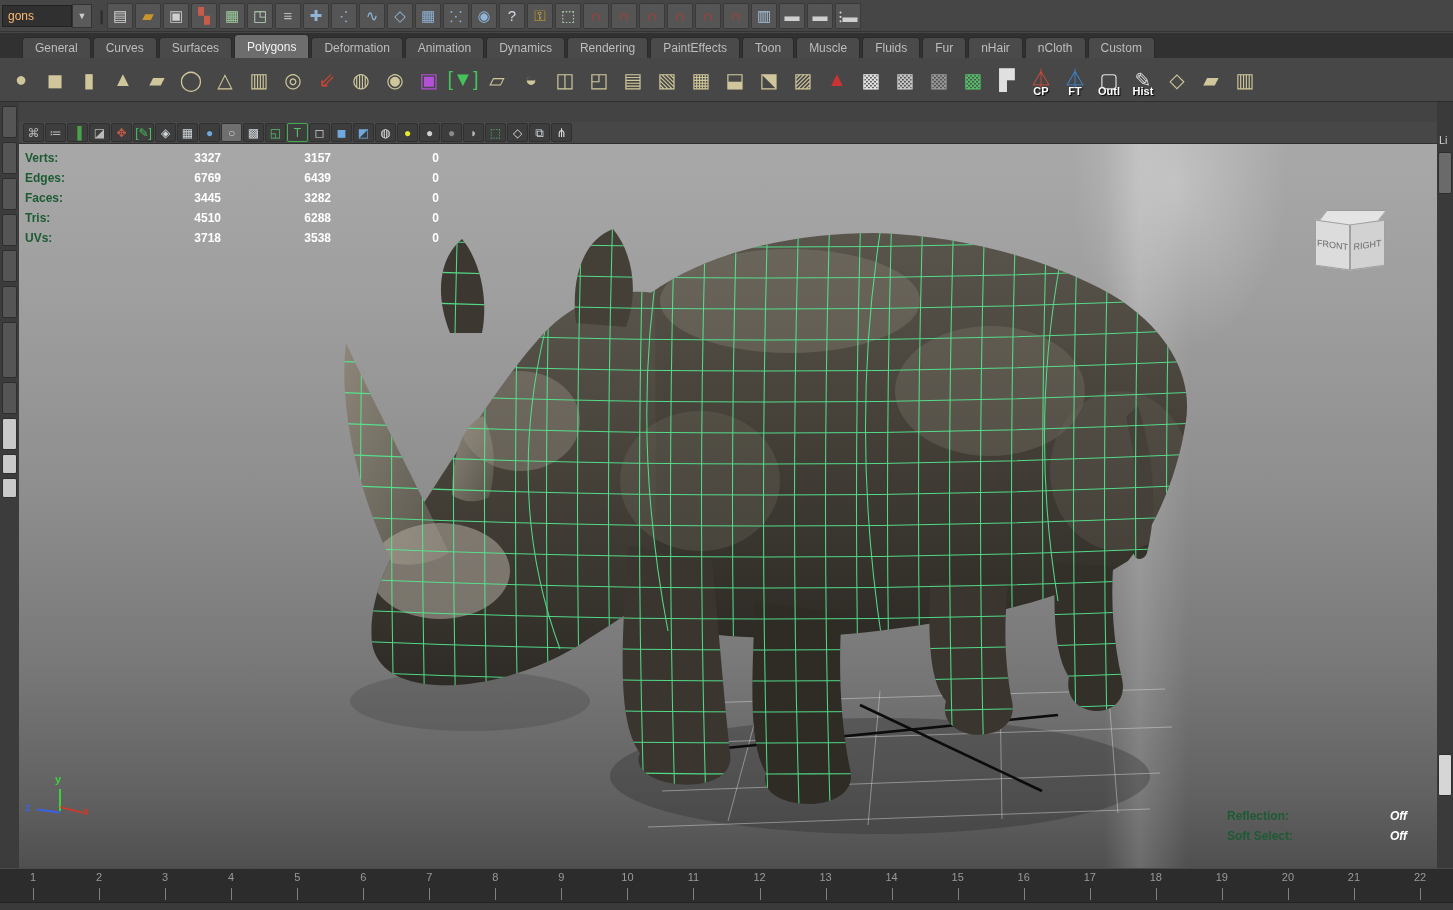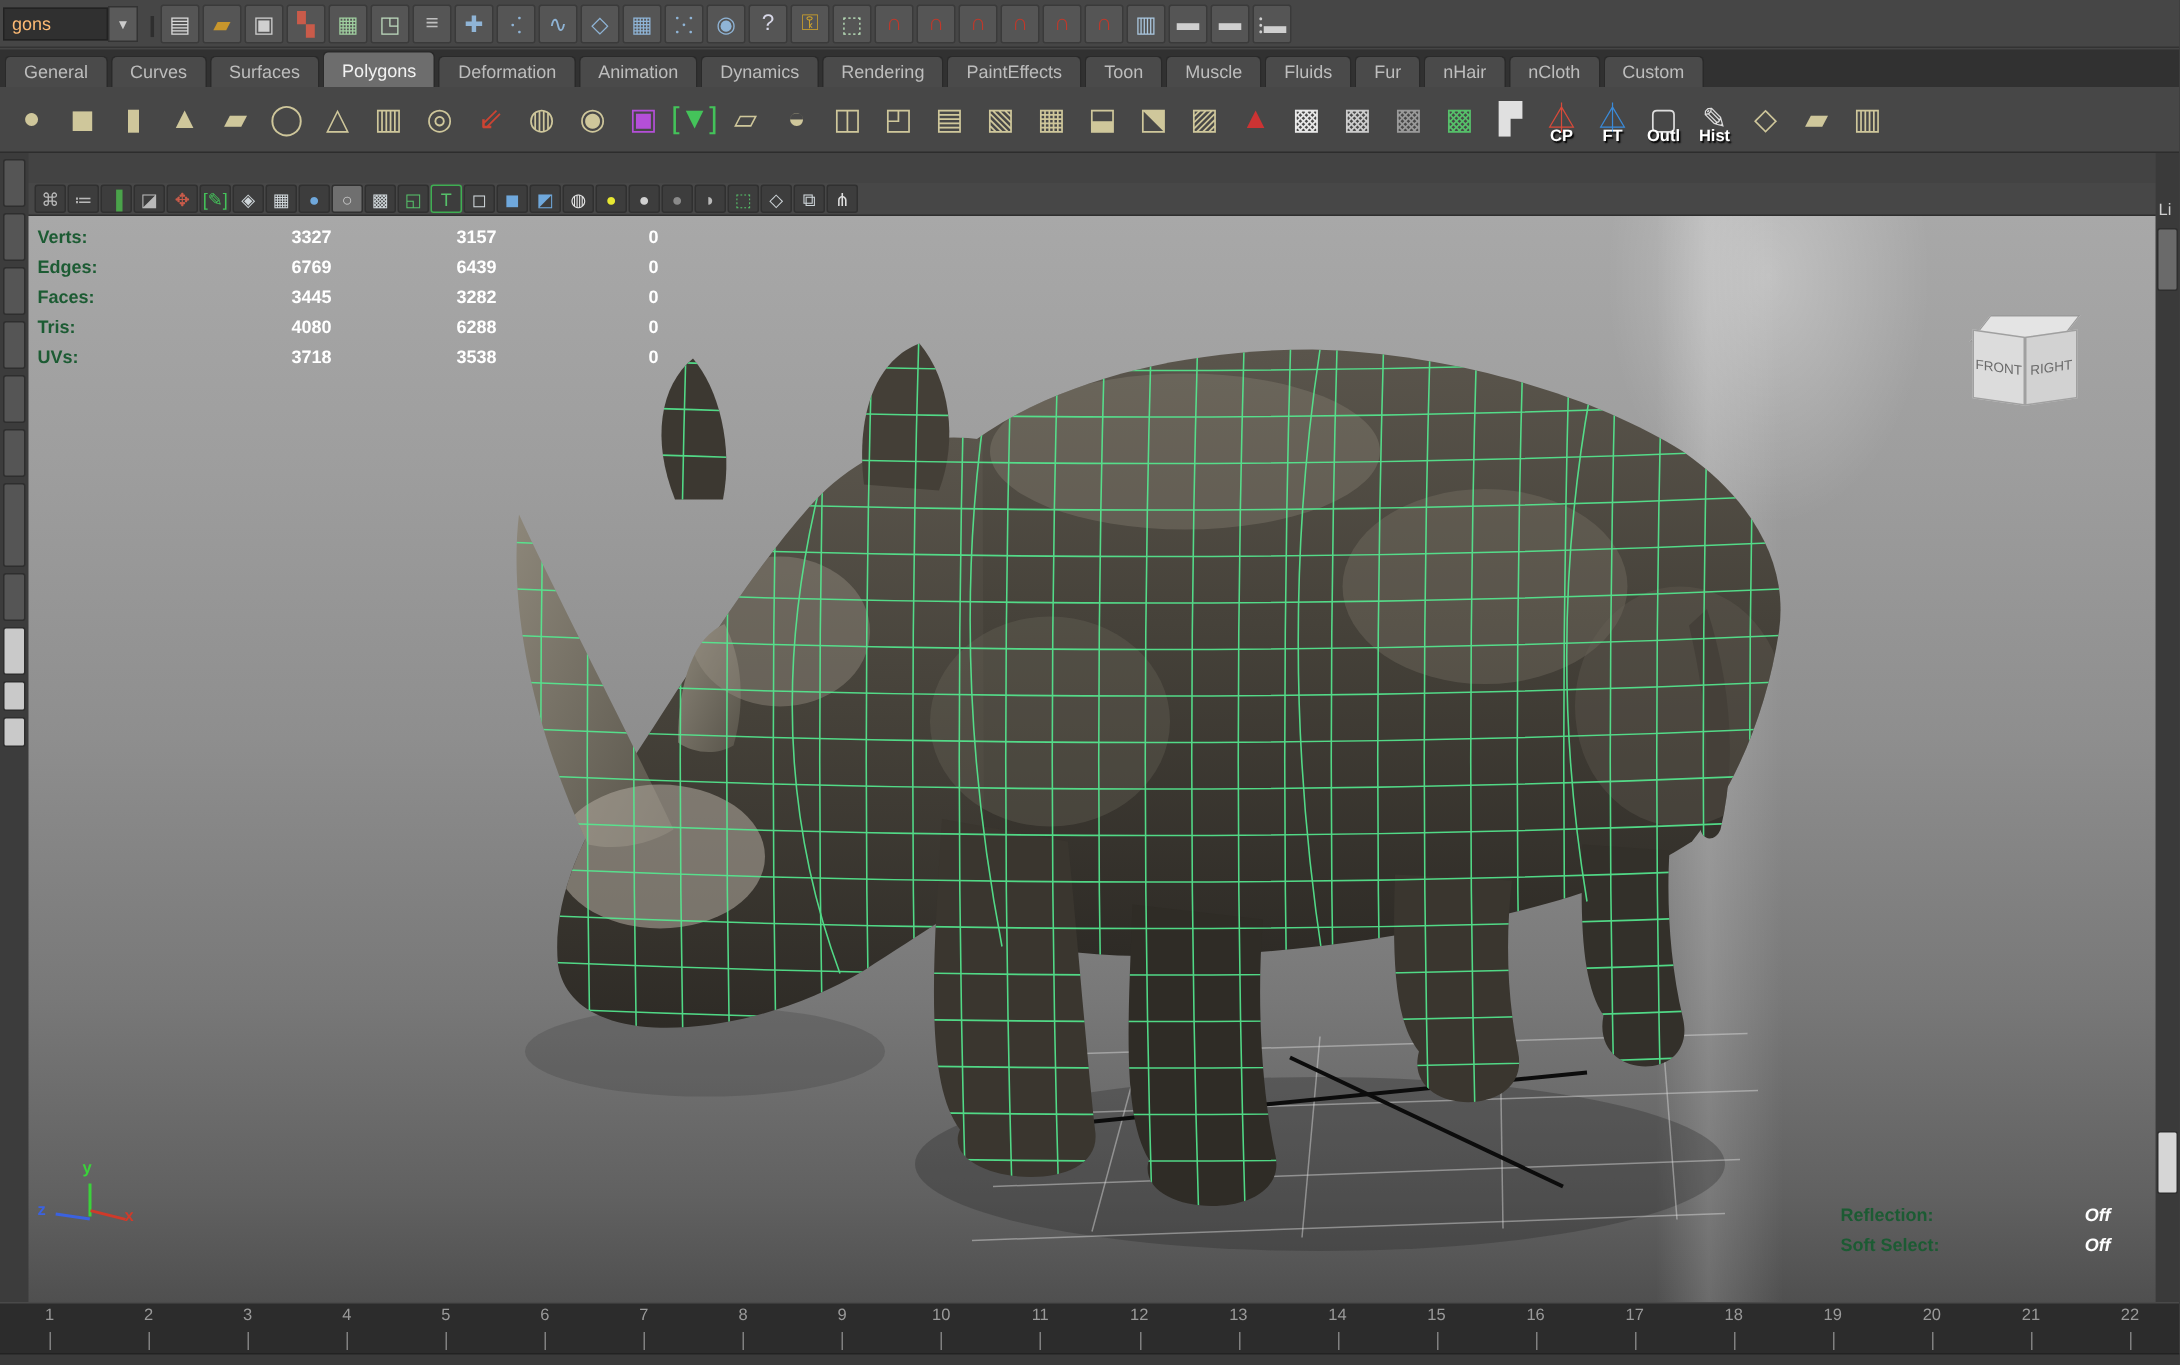--- a/index.html
+++ b/index.html
@@ -14,21 +14,21 @@
     font-size:12px;display:flex;align-items:center;padding:0 5px;}
   .menuset .arrow{width:18px;height:22px;background:#5a5a5a;border:1px solid #333;color:#ccc;
     font-size:9px;display:flex;align-items:center;justify-content:center;}
   .tsep{width:7px;height:24px;display:flex;align-items:center;justify-content:center;color:#2e2e2e;font-size:14px;}
   .ticon{width:24px;height:24px;display:flex;align-items:center;justify-content:center;
     font-size:15px;border-radius:2px;color:#cfc79b;}
   .ticon.boxed{background:#555;border:1px solid #3a3a3a;}
 
   
   .shelftabs{position:absolute;left:0;top:33px;width:1453px;height:25px;background:#313131;
-    display:flex;align-items:flex-end;padding-left:3px;box-sizing:border-box;}
+    display:flex;align-items:flex-end;padding-left:22px;box-sizing:border-box;}
   .shelftab{height:20px;padding:0 12px;margin-right:2px;background:#4a4a4a;color:#bdbdbd;
     font-size:12px;display:flex;align-items:center;border-radius:4px 4px 0 0;border:1px solid #2a2a2a;border-bottom:none;}
   .shelftab.active{background:#6d6d6d;color:#f2f2f2;height:23px;}
 
   
   .shelf{position:absolute;left:0;top:58px;width:1453px;height:44px;background:#474747;
     border-bottom:1px solid #2d2d2d;display:flex;align-items:center;padding:0 4px;box-sizing:border-box;}
   .shelfitem{width:34px;height:36px;display:flex;align-items:center;justify-content:center;
     position:relative;font-size:20px;color:#cfc79b;flex:0 0 auto;}
   .shelfitem .lbl{position:absolute;left:0;right:0;bottom:1px;text-align:center;font-size:11px;
@@ -83,21 +83,21 @@
   .axis .y-l{left:28px;top:12px;width:2px;height:22px;background:#3bd23b;}
   .axis .z-l{left:6px;top:33px;width:23px;height:2px;background:#3b62e0;transform:rotate(8deg);}
   .axis .x-l{left:29px;top:32px;width:24px;height:2px;background:#d03a2a;transform:rotate(14deg);}
   .axis .y-t{color:#3bd23b;position:absolute;left:24px;top:-4px;}
   .axis .z-t{color:#3b62e0;position:absolute;left:-6px;top:24px;}
   .axis .x-t{color:#d03a2a;position:absolute;left:52px;top:28px;}
 
   .cam-label{position:absolute;left:0;right:0;bottom:6px;text-align:center;
     color:#1d6b38;font-size:13px;font-weight:bold;}
   .hud-right{position:absolute;right:30px;bottom:26px;font-size:12px;font-weight:bold;}
-  .hud-right .r{display:flex;height:20px;align-items:flex-start;}
+  .hud-right .r{display:flex;height:20px;align-items:flex-end;}
   .hud-right .rl{width:110px;color:#1c5b33;}
   .hud-right .rv{width:70px;text-align:right;color:#fff;font-style:italic;}
 
   
   .timeline{position:absolute;left:0;top:868px;width:1453px;height:34px;background:#2c2c2c;
     border-top:1px solid #4a4a4a;display:flex;}
   .frame{flex:1 1 0;position:relative;color:#9a9a9a;font-size:11px;}
   .frame .n{position:absolute;left:0;right:0;top:2px;text-align:center;}
   .frame .tick{position:absolute;left:50%;bottom:3px;width:1px;height:12px;background:#808080;}
   .rangestrip{position:absolute;left:0;top:902px;width:1453px;height:8px;background:#3a3a3a;border-top:1px solid #222;}
@@ -660,21 +660,21 @@
               <span class="v3">0</span>
             </div>
             <div class="hud-row">
               <span class="lab">Faces:</span>
               <span class="v">3445</span>
               <span class="v">3282</span>
               <span class="v3">0</span>
             </div>
             <div class="hud-row">
               <span class="lab">Tris:</span>
-              <span class="v">4080</span>
+              <span class="v">4510</span>
               <span class="v">6288</span>
               <span class="v3">0</span>
             </div>
             <div class="hud-row">
               <span class="lab">UVs:</span>
               <span class="v">3718</span>
               <span class="v">3538</span>
               <span class="v3">0</span>
             </div>
           </div>

